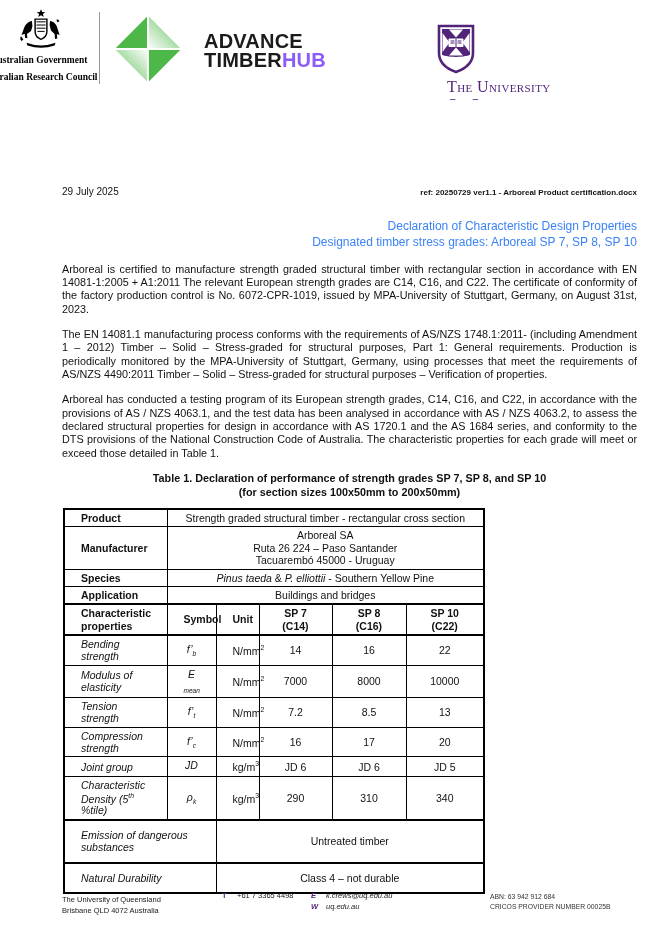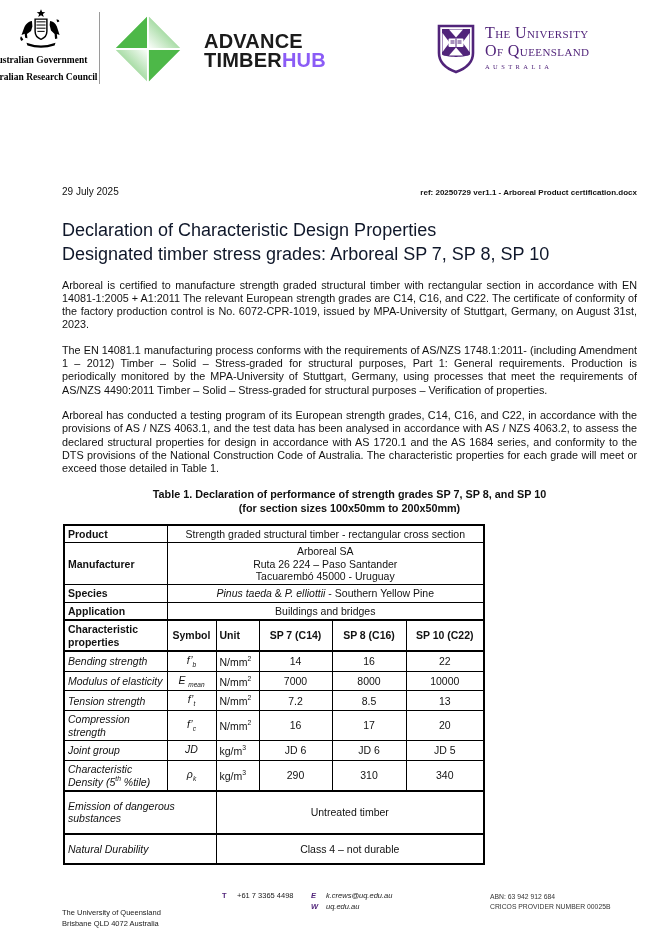--- a/index.html
+++ b/index.html
@@ -8,48 +8,48 @@
     font-family:"Liberation Sans",sans-serif;color:#111;overflow:hidden;
   }
   
   .header{position:relative;height:100px;overflow:hidden;}
   .arc-crest{position:absolute;left:12px;top:8px;}
   .arc-text{position:absolute;left:-26px;top:52px;width:130px;text-align:center;
     font-family:"Liberation Serif",serif;font-weight:bold;font-size:9.5px;line-height:1.8;color:#000;}
   .header-divider{position:absolute;left:99px;top:12px;width:1px;height:72px;background:#9a9a9a;}
   .th-logo{position:absolute;left:112px;top:12px;display:flex;align-items:center;}
   .th-text{margin-left:20px;font-weight:bold;font-size:20px;line-height:0.95;letter-spacing:0.2px;color:#1b1b1b;}
-  .uq-logo{position:absolute;left:437px;top:24px;display:flex;align-items:flex-start;}
+  .uq-logo{position:absolute;left:437px;top:24px;display:flex;align-items:flex-start;flex-direction:column;}
   .uq-text{margin-left:10px;color:#51247A;}
   .uq-name{font-family:"Liberation Serif",serif;font-variant:small-caps;font-size:16px;line-height:1.12;letter-spacing:0.4px;}
   .uq-country{font-family:"Liberation Serif",serif;font-size:6.5px;letter-spacing:3.4px;margin-top:3px;}
   
   .content{margin-left:62px;width:575px;}
   .meta-row{display:flex;justify-content:space-between;align-items:baseline;margin-top:38px;}
   .doc-date{font-size:10px;margin-top:48px;}
   .doc-ref{font-size:8px;font-weight:bold;}
-  .doc-title{margin-top:22px;font-size:18px;line-height:1.32;color:#0f172a;}
+  .doc-title{margin-top:22px;font-size:12px;line-height:1.32;color:#3b82f6;text-align:right;}
   .para{margin-top:12px;font-size:10.8px;line-height:1.235;text-align:justify;}
   .tbl-caption{margin-top:11px;font-weight:bold;font-size:10.8px;line-height:1.35;text-align:center;}
   
   table.decl{margin:8px 0 0 63px;width:420px;border-collapse:collapse;table-layout:fixed;
     font-size:10.5px;line-height:1.18;border:2px solid #000;}
-  table.decl td{border:1px solid #000;padding:2px 3px;vertical-align:middle;}
+  table.decl td{border:1px solid #000;padding:2px 16px;vertical-align:middle;}
   td.lbl{font-weight:bold;text-align:left;}
   td.c{text-align:center;}
   td.nowrap{white-space:nowrap;}
   td.prop{font-style:italic;}
   tr.hdr td{border-top:2px solid #000;border-bottom:2px solid #000;font-weight:bold;}
   tr.mrg td{border-top:2px solid #000;padding-top:8px;padding-bottom:8px;}
   td.sym{text-align:center;font-style:italic;}
   sub{font-size:0.62em;}
   sup{font-size:0.65em;}
   
   .footer{position:absolute;left:62px;top:890px;width:575px;font-size:7.5px;line-height:1.5;color:#1a1a1a;}
-  .f-org{position:absolute;left:0;top:17px;}
+  .f-org{position:absolute;left:0;top:4px;}
   .f-tel{position:absolute;left:160px;top:0;}
   .f-email{position:absolute;left:249px;top:0;font-style:italic;}
   .f-abn{position:absolute;left:428px;top:2px;font-size:6.8px;color:#333;line-height:1.5;}
   .f-key{display:inline-block;width:15px;color:#51247A;font-weight:bold;}
 </style>
 </head>
 <body>
 
 <div class="header">
 

